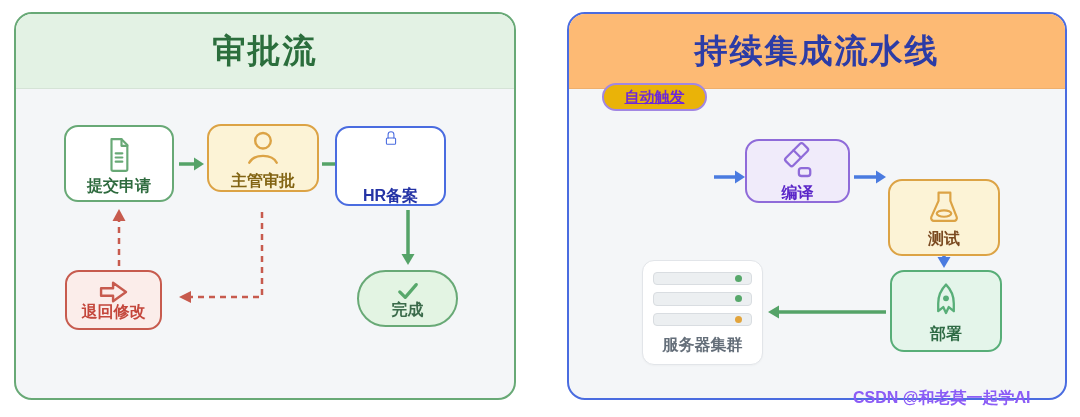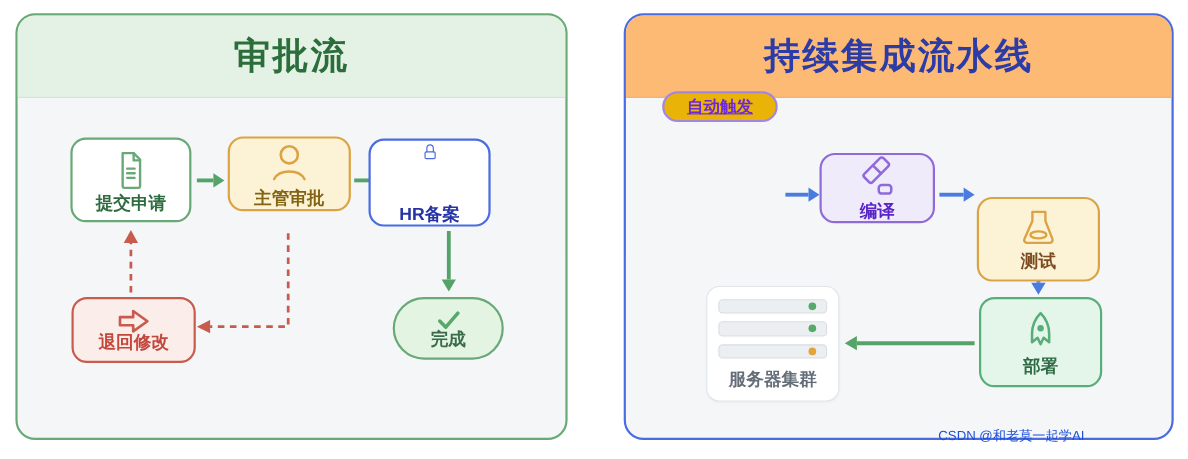--- a/index.html
+++ b/index.html
@@ -25,22 +25,22 @@
     justify-content:center;font-size:15px;font-weight:bold;box-sizing:border-box;z-index:3;text-decoration:underline;}
   .server-card{position:absolute;left:642px;top:260px;width:121px;height:105px;background:#ffffff;
     border:1.5px solid #e2e5e9;border-radius:12px;box-sizing:border-box;padding:11px 10px 8px 10px;
     display:flex;flex-direction:column;z-index:3;box-shadow:0 1px 2px rgba(0,0,0,0.03);}
   .server-bar{position:relative;height:15px;background:#eceff1;border:1px solid #d9dde1;
     border-radius:4px;margin-bottom:7px;}
   .dot{position:absolute;right:9px;top:50%;width:7px;height:7px;margin-top:-3.5px;border-radius:50%;}
   .server-label{text-align:center;font-size:16px;font-weight:bold;color:#646e79;margin-top:2px;
     white-space:nowrap;}
   #arrows{position:absolute;left:0;top:0;z-index:2;pointer-events:none;}
-  #watermark{position:absolute;left:853px;top:388px;font-size:12px;color:#1d4ed8;z-index:5;
-    white-space:nowrap;}
+  #watermark{position:absolute;left:853px;top:388px;font-size:16px;color:#8b5cf6;z-index:5;
+    white-space:nowrap;font-weight:bold;}
 </style>
 </head>
 <body>
 
 <div id="canvas">
 
   <div class="panel green" style="left:14px;top:12px;width:502px;height:388px;">
     <div class="panel-header">
       <div class="panel-title">审批流</div>
     </div>
@@ -115,21 +115,21 @@
   </div>
 
   <div class="node" style="left:335px;top:126px;width:111px;height:80px;gap:40px;--bd:#4a6ce0;--fg:#2433a5;">
     <svg class="icon" width="40" height="42" viewBox="0 0 48 48" fill="none" stroke="#4a6ce0" stroke-width="2.6" stroke-linecap="round" stroke-linejoin="round">
       <path d="M17 24 v-8 a7 7 0 0 1 14 0 v8"></path>
       <rect x="13" y="24" width="22" height="15" rx="2.5"></rect>
     </svg>
     <div class="node-label">HR备案</div>
   </div>
 
-  <div class="node" style="left:65px;top:270px;width:113px;height:60px;--bd:#c75b4e;--bg:#fbedea;--fg:#c4473c;gap:0;text-align:center;">
+  <div class="node" style="left:65px;top:270px;width:97px;height:60px;--bd:#c75b4e;--bg:#fbedea;--fg:#c4473c;gap:0;text-align:center;">
     <svg class="icon" width="34" height="24" viewBox="0 0 36 26" fill="none" stroke="#c75b4e" stroke-width="2.6" stroke-linejoin="round">
       <path d="M4 9 H17 V3 L31 13 L17 23 V17 H4 Z"></path>
     </svg>
     <div class="node-label">退回修改</div>
   </div>
 
   <div class="node" style="left:357px;top:270px;width:101px;height:57px;--bd:#68a976;--bg:#e3f4e3;--fg:#3b6b4b;border-radius:29px;gap:0;text-align:right;">
     <svg class="icon" width="30" height="22" viewBox="0 0 32 24" fill="none" stroke="#57a86b" stroke-width="3.5" stroke-linecap="round" stroke-linejoin="round">
       <path d="M7 13 L13 19 L25 5"></path>
     </svg>

